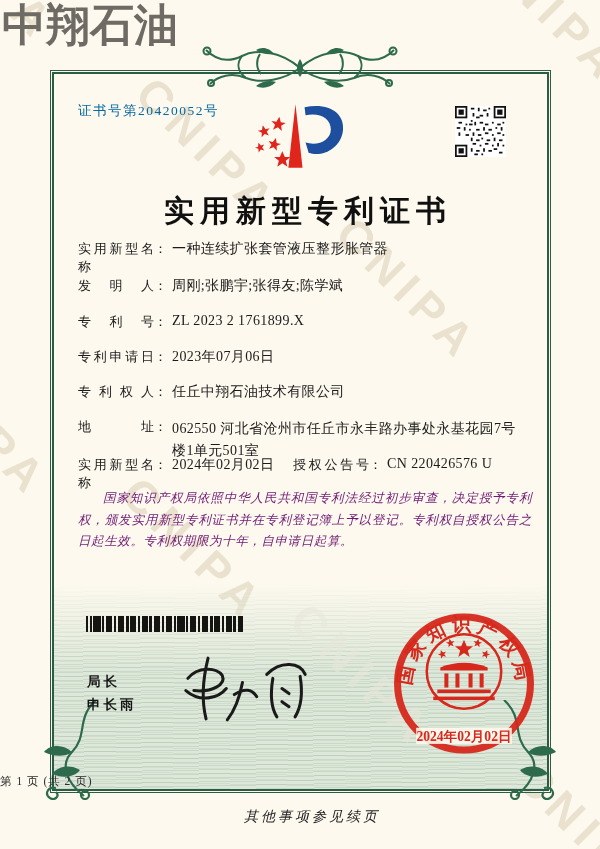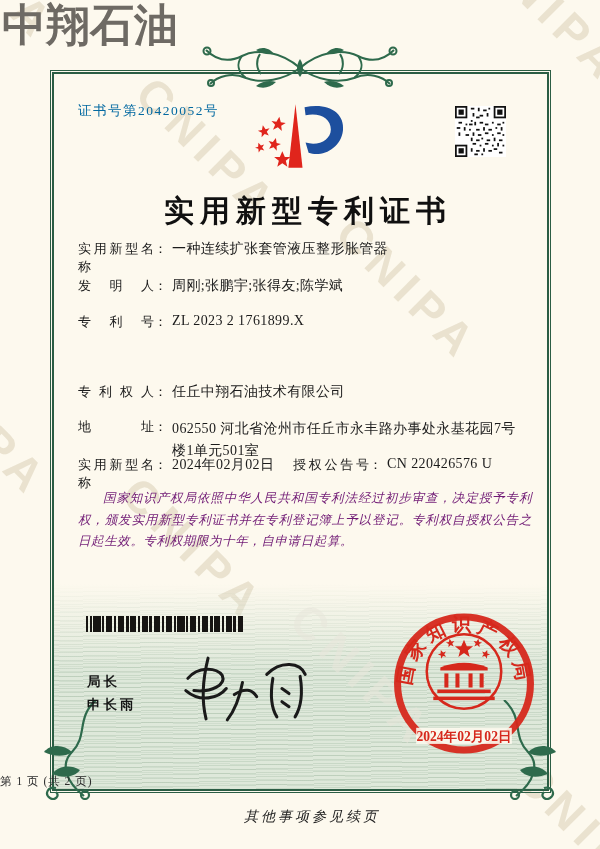--- a/index.html
+++ b/index.html
@@ -213,20 +213,23 @@
 
   <div class="field-row" style="top:240px">
     <span class="flabel">实用新型名称</span><span class="fcolon">：</span><span class="fvalue">一种连续扩张套管液压整形胀管器</span>
   </div>
   <div class="field-row" style="top:277px">
     <span class="flabel">发明人</span><span class="fcolon">：</span><span class="fvalue">周刚;张鹏宇;张得友;陈学斌</span>
   </div>
   <div class="field-row" style="top:313px">
     <span class="flabel">专利号</span><span class="fcolon">：</span><span class="fvalue">ZL 2023 2 1761899.X</span>
   </div>
+  <div class="field-row" style="top:348px">
+    <span class="flabel">专利申请日</span><span class="fcolon">：</span><span class="fvalue">2023年07月06日</span>
+  </div>
   <div class="field-row" style="top:383px">
     <span class="flabel">专利权人</span><span class="fcolon">：</span><span class="fvalue">任丘中翔石油技术有限公司</span>
   </div>
   <div class="field-row" style="top:418px">
     <span class="flabel">地址</span><span class="fcolon">：</span><span class="fvalue fvalue-wrap">062550 河北省沧州市任丘市永丰路办事处永基花园7号楼1单元501室</span>
   </div>
   <div class="field-row" style="top:456px">
     <span class="flabel">实用新型名称</span><span class="fcolon">：</span><span class="fvalue">2024年02月02日</span>
     <span class="pair2">
       <span class="flabel">授权公告号</span><span class="fcolon">：</span><span class="fvalue">CN 220426576 U</span>

